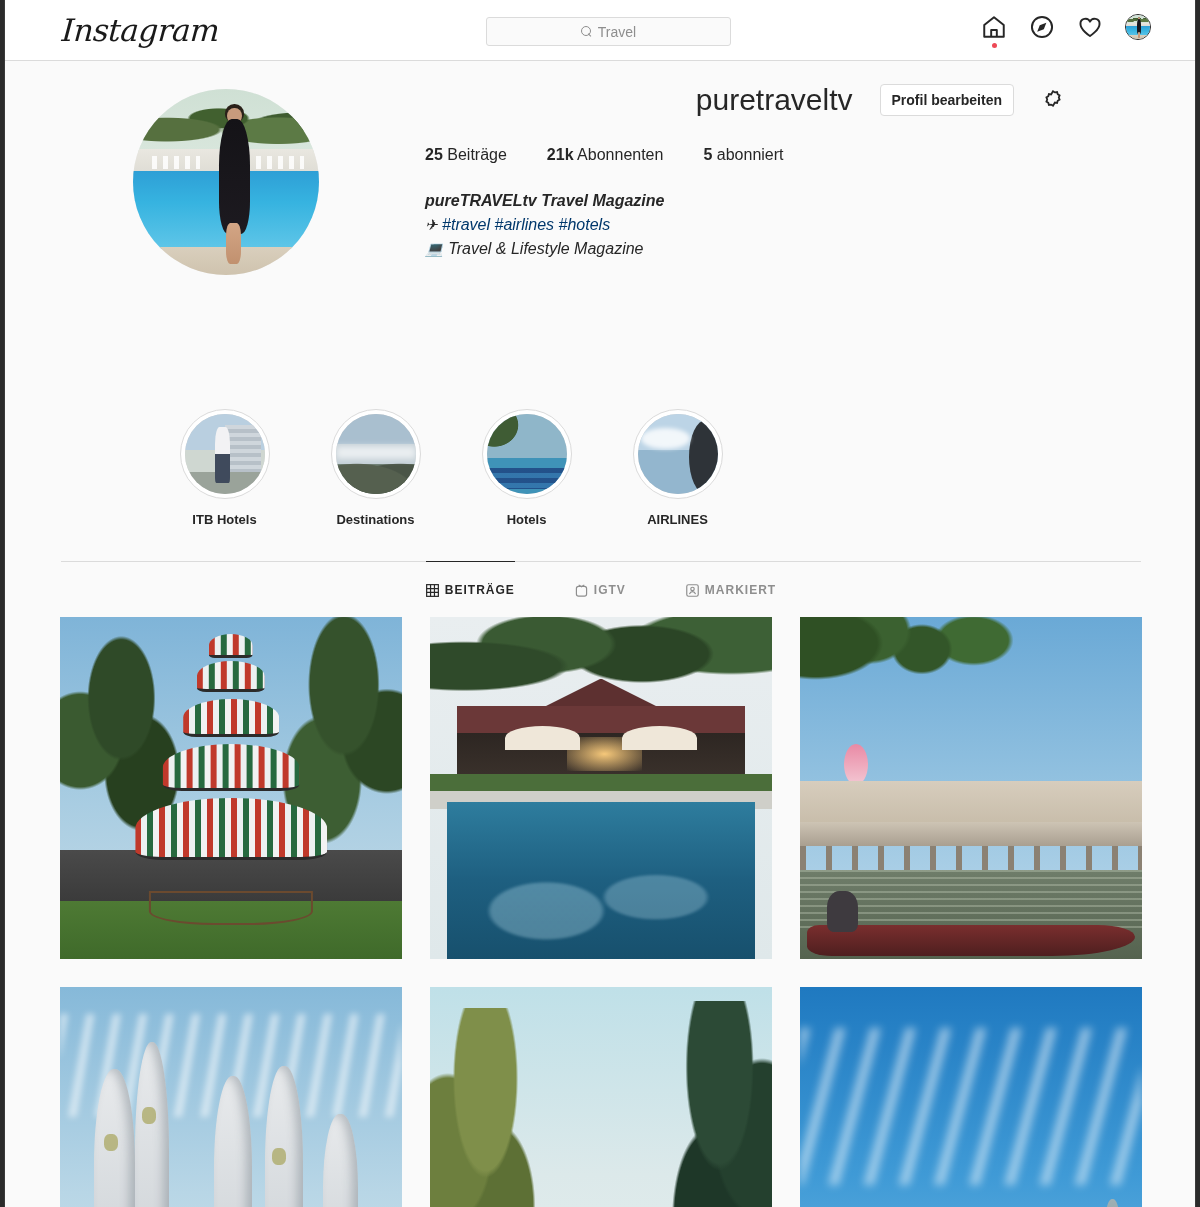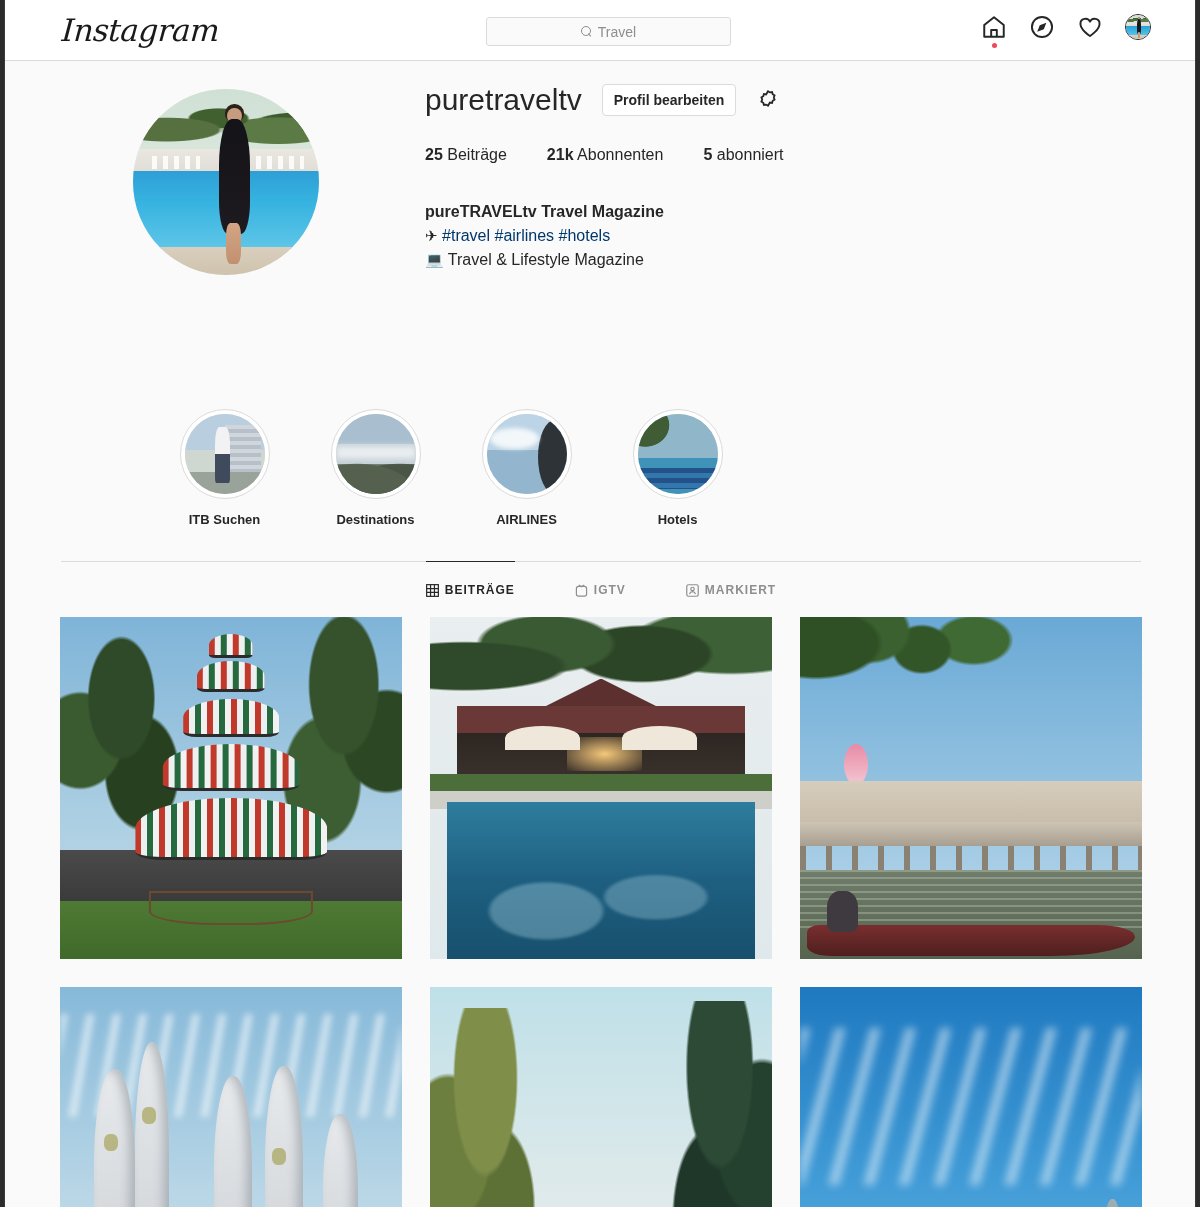--- a/index.html
+++ b/index.html
@@ -105,36 +105,36 @@
   .person-body { position:absolute; left:46%; top:16%; width:17%; height:62%;
     background: linear-gradient(#141317,#1d1a20); border-radius: 40% 40% 28% 28%; }
   .person-head { position:absolute; left:50.5%; top:10%; width:8%; height:9%;
     background:#c79b7d; border-radius:50%; }
   .person-hair { position:absolute; left:49.5%; top:8%; width:10%; height:10%;
     background:#2a2119; border-radius:50% 50% 40% 40%; }
   .person-legs { position:absolute; left:50%; top:72%; width:8%; height:22%;
     background: linear-gradient(#d3a585,#c1916f); border-radius: 30%; }
 
   #profile-meta { position: absolute; left: 364px; top: 22px; width: 640px; }
-  #username-row { display: flex; align-items: center; gap: 20px; }
+  #username-row { display: flex; align-items: center; gap: 27px; justify-content: flex-end; }
   #username {
     font-size: 30px; font-weight: 300; color: #262626; line-height: 34px;
   }
   #edit-profile-btn {
     font-size: 14px; font-weight: 600; color: #262626;
     background: #ffffff; border: 1px solid #dbdbdb; border-radius: 4px;
     padding: 6px 11px; cursor: pointer; line-height: 18px;
   }
   #gear-btn { width: 24px; height: 24px; cursor: pointer; }
 
   #stats { display: flex; gap: 0; margin-top: 29px; font-size: 16px; color: #262626; }
   .stat { margin-right: 40px; }
   .stat b { font-weight: 600; }
 
-  #bio { margin-top: 36px; font-size: 16px; line-height: 24px; color: #262626; }
+  #bio { margin-top: 25px; font-size: 16px; line-height: 24px; color: #262626; font-style: italic; }
   #bio-name { font-weight: 600; }
   .bio-line { display: block; }
   .bio-emoji { font-size: 15px; }
   .bio-tags { color: #00376b; }
   #bio-link { color: #00376b; font-weight: 600; text-decoration: none; }
 
   
   #highlights {
     position: relative;
     display: flex; gap: 0;
@@ -423,45 +423,45 @@
         </div>
       </div>
 
       <div id="highlights">
         <div class="highlight">
           <div class="hl-ring">
             <div class="hl-img">
                 <div class="a-itb"></div>
               </div>
           </div>
-          <div class="hl-label">ITB Suchen</div>
+          <div class="hl-label">ITB Hotels</div>
         </div>
         <div class="highlight">
           <div class="hl-ring">
             <div class="hl-img">
                 <div class="a-dest"></div>
               </div>
           </div>
           <div class="hl-label">Destinations</div>
         </div>
         <div class="highlight">
           <div class="hl-ring">
             <div class="hl-img">
-                <div class="a-airlines"></div>
+                <div class="a-hotels"></div>
               </div>
           </div>
-          <div class="hl-label">AIRLINES</div>
+          <div class="hl-label">Hotels</div>
         </div>
         <div class="highlight">
           <div class="hl-ring">
             <div class="hl-img">
-                <div class="a-hotels"></div>
+                <div class="a-airlines"></div>
               </div>
           </div>
-          <div class="hl-label">Hotels</div>
+          <div class="hl-label">AIRLINES</div>
         </div>
       </div>
 
       <div id="tabs-wrap">
         <div id="tabs">
           <div class="tab active">
             <span>
               <svg width="13" height="13" viewBox="0 0 12 12" fill="none" stroke="#262626" stroke-width="1.1">
                 <rect x="0.6" y="0.6" width="10.8" height="10.8"></rect>
                 <path d="M4.2.6v10.8M7.8.6v10.8M.6 4.2h10.8M.6 7.8h10.8"></path>

